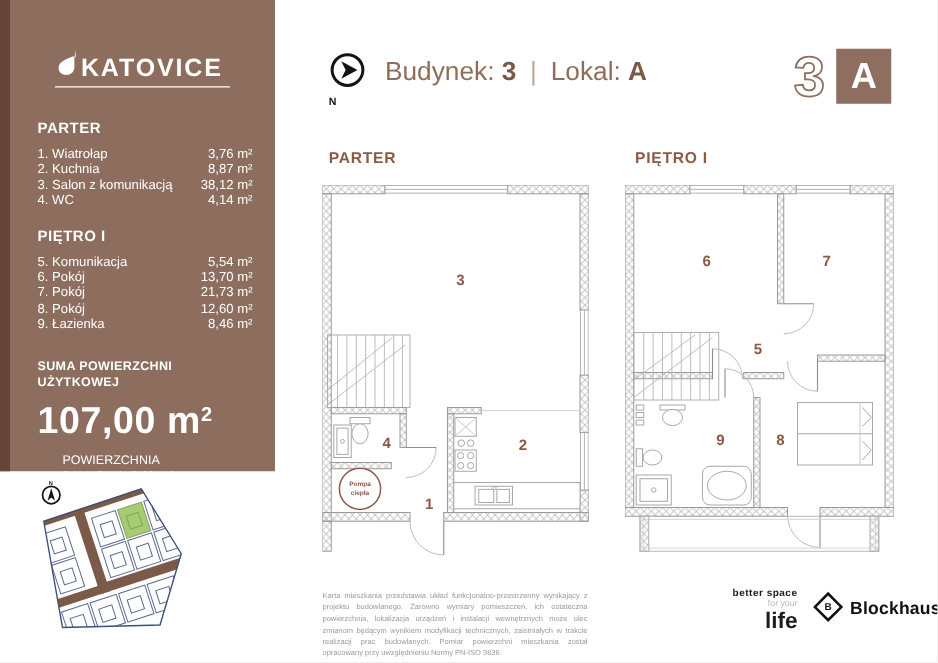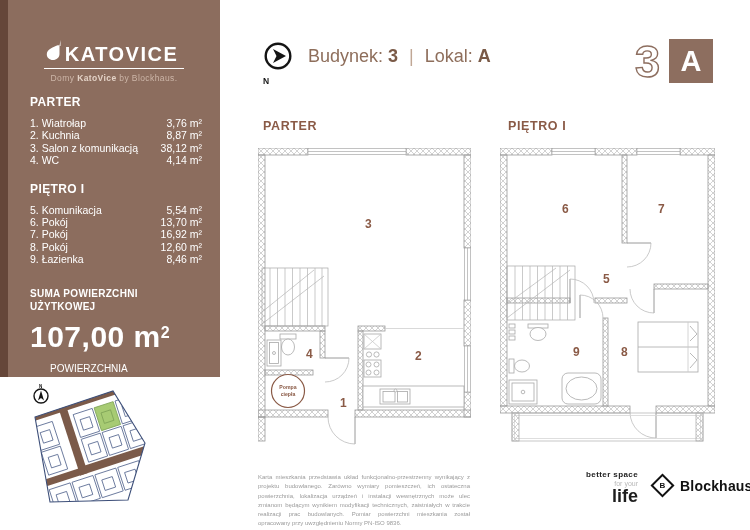--- a/index.html
+++ b/index.html
@@ -20,21 +20,21 @@
   .sec2{margin-top:15px;}
   .suma-h{margin-top:21px;font-size:10px;font-weight:bold;letter-spacing:.3px;line-height:13px;margin-bottom:3px;}
   .suma-big{font-size:30px;font-weight:bold;line-height:33px;letter-spacing:.5px;}
   .suma-big sup{font-size:16px;vertical-align:9px;}
   .meta-row{font-size:10px;line-height:13.5px;padding-left:20px;}
   .meta-row b{margin-left:4px;}
   .meta-rows{margin-top:9px;}
 
   
   .hdr-compass{position:absolute;left:262px;top:40px;}
-  .hdr-title{position:absolute;left:308px;top:46px;font-size:18px;color:#8e6e5b;white-space:nowrap;}
+  .hdr-title{position:absolute;left:308px;top:46px;font-size:21px;color:#8e6e5b;white-space:nowrap;}
   .hdr-title .val{font-weight:bold;color:#7a5a47;}
   .hdr-sep{color:#c0a795;padding:0 11px;font-weight:normal;}
   .unit-mark{position:absolute;left:633px;top:36px;display:flex;align-items:center;}
   .unit-square{width:44px;height:44px;background:#8d6e5f;display:flex;align-items:center;justify-content:center;margin-left:4px;}
   .unit-square span{color:#fff;font-weight:bold;font-size:29px;line-height:29px;}
 
   
   .plan-title{position:absolute;font-size:12.5px;font-weight:bold;letter-spacing:.6px;color:#8a5a46;}
   .plan-title.p1{left:263px;top:119px;}
   .plan-title.p2{left:508px;top:119px;}
@@ -69,21 +69,20 @@
 
     <div class="logo">
       <div class="logo-row">
         <span>
           <svg width="15" height="20" viewBox="0 0 15 20">
             <path d="M14.5 0 L14.5 6 C14.5 6 13 4.5 11 5.5 C8 7 1 9 0.8 14 C0.6 17.5 3.5 20 7 20 C10.5 20 13.5 17.6 13.5 14 L13.5 6 Z" fill="#ffffff" transform="scale(1,1)"></path>
           </svg>
         </span>
         <span class="logo-title">KATOVICE</span>
       </div>
-      <div class="logo-sub"><span>Domy </span><b>KatoVice</b><span> by Blockhaus.</span></div>
     </div>
 
     <div class="side-content">
       <div class="side-h">PARTER</div>
 
       <div class="room-row">
         <span>1. Wiatrołap</span>
         <span>3,76 m²</span>
       </div>
       <div class="room-row">
@@ -104,21 +103,21 @@
       <div class="room-row">
         <span>5. Komunikacja</span>
         <span>5,54 m²</span>
       </div>
       <div class="room-row">
         <span>6. Pokój</span>
         <span>13,70 m²</span>
       </div>
       <div class="room-row">
         <span>7. Pokój</span>
-        <span>16,92 m²</span>
+        <span>21,73 m²</span>
       </div>
       <div class="room-row">
         <span>8. Pokój</span>
         <span>12,60 m²</span>
       </div>
       <div class="room-row">
         <span>9. Łazienka</span>
         <span>8,46 m²</span>
       </div>
 

